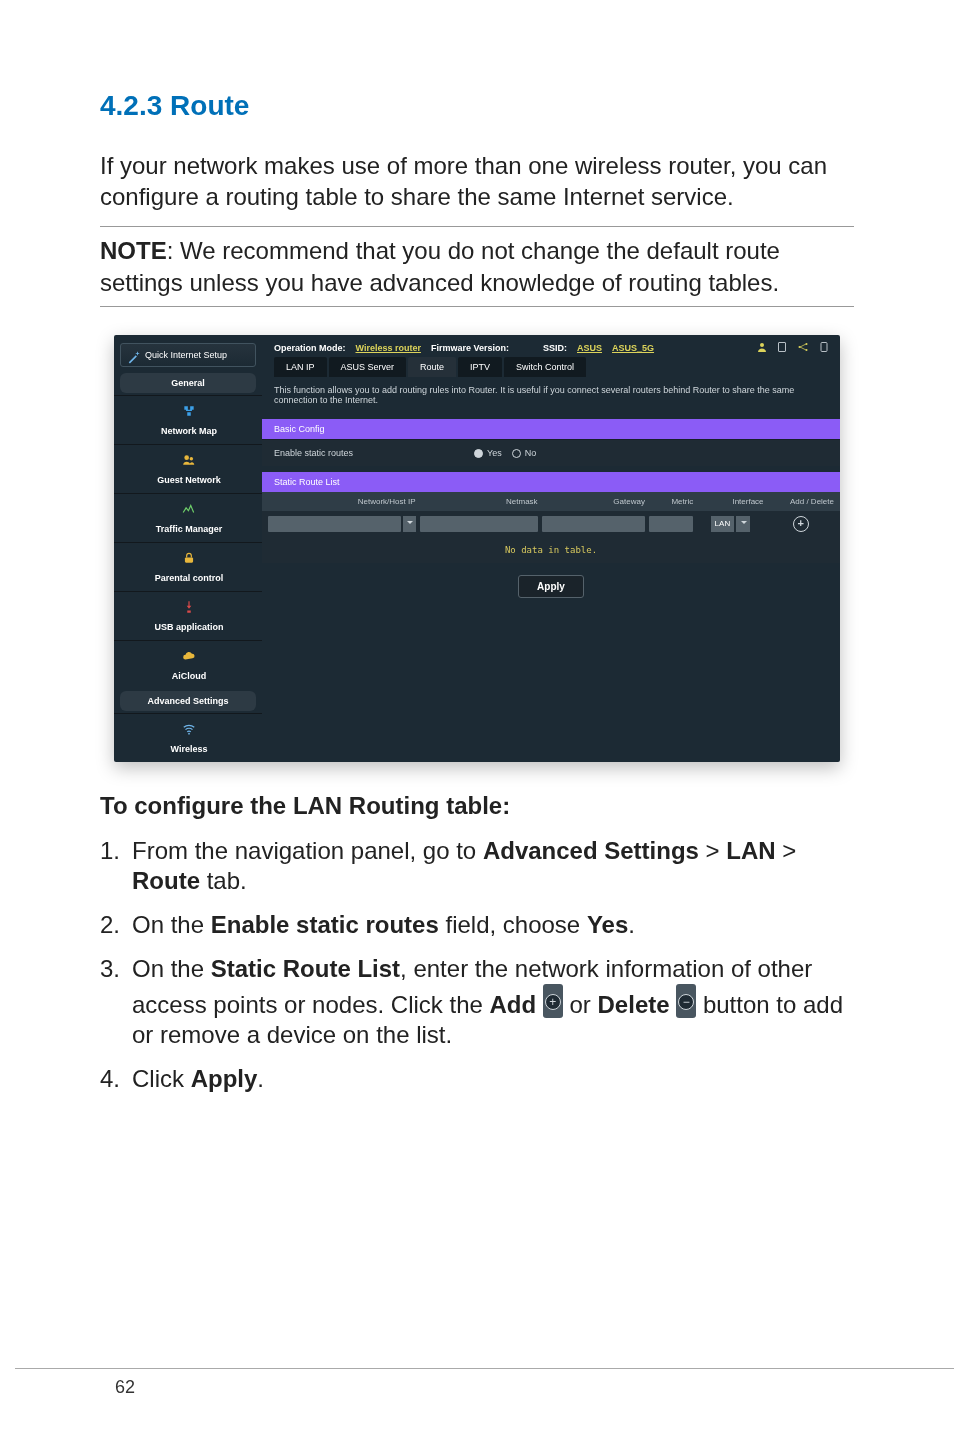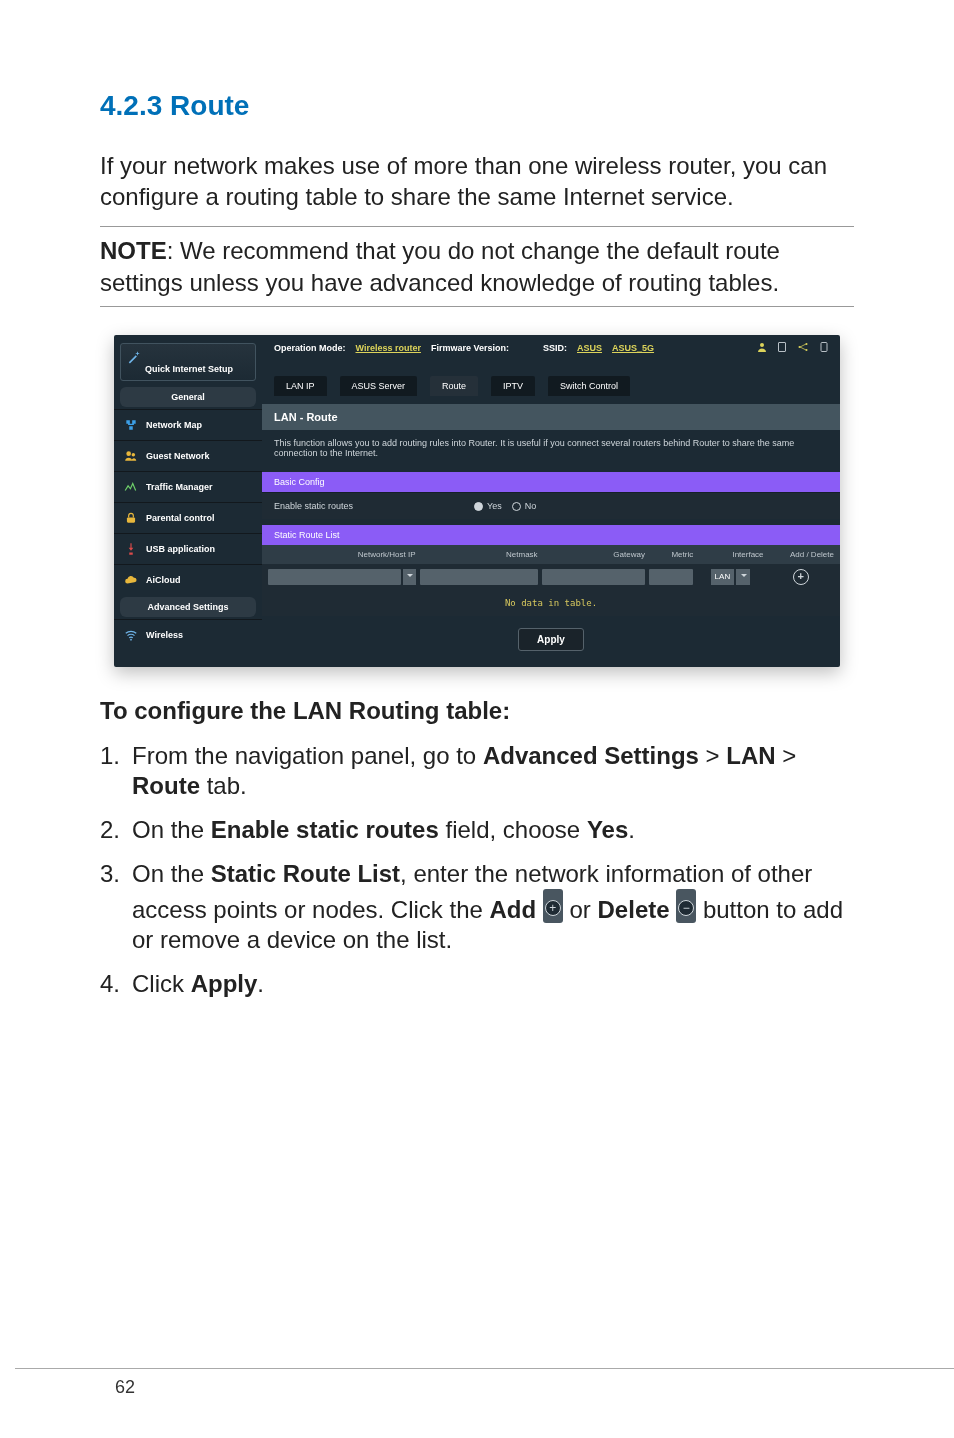--- a/index.html
+++ b/index.html
@@ -73,23 +73,23 @@
   .rs-left {
     width: 148px;
     flex: 0 0 148px;
   }
   .rs-right { flex: 1; padding: 0; }
 
   .qi-box {
     margin: 8px 6px 6px 6px;
     border: 1px solid #41535f;
     border-radius: 3px;
-    padding: 20px 8px 6px 24px;
-    color: #fff;
-    font-weight: bold;
+    padding: 6px 8px 6px 24px;
+    color: #fff;
+    font-weight: normal;
     position: relative;
     background: linear-gradient(#26333d,#1c2a34);
   }
   .qi-box svg { position: absolute; left: 6px; top: 6px; }
 
   .side-sep {
     background: #2d3a44;
     color: #fff;
     text-align: center;
     font-weight: bold;
@@ -100,20 +100,21 @@
   }
   .side-item {
     display: flex;
     align-items: center;
     gap: 8px;
     padding: 8px 8px 8px 10px;
     color: #fff;
     font-weight: bold;
     font-size: 9px;
     border-top: 1px solid #12181d;
+    flex-direction: column;
   }
   .side-item svg { flex:0 0 14px; }
 
   .top-line {
     display: flex;
     align-items: center;
     gap: 10px;
     padding: 8px 12px 4px 12px;
     font-size: 9px;
     color: #fff;
@@ -122,23 +123,23 @@
   .top-line .tlabel { font-weight: bold; }
   .top-line .ylink { color: #dcd35a; text-decoration: underline; font-weight: bold; }
   .top-icons {
     position: absolute; right: 10px; top: 6px;
     display: flex; gap: 8px; align-items: center;
     color: #dcd35a;
   }
 
   .tabs {
     display: flex;
-    gap: 13px;
+    gap: 2px;
     padding: 0 0 0 12px;
-    margin-top: 19px;
+    margin-top: 0;
   }
   .tab {
     background: #111a20;
     color: #fff;
     padding: 5px 12px;
     font-size: 9px;
     border-radius: 2px 2px 0 0;
   }
   .tab.active { background: #253039; }
 
@@ -351,21 +352,20 @@
         </div>
 
         <div class="tabs">
           <div class="tab">LAN IP</div>
           <div class="tab">ASUS Server</div>
           <div class="tab active">Route</div>
           <div class="tab">IPTV</div>
           <div class="tab">Switch Control</div>
         </div>
 
-        <div class="panel-title">LAN - Route</div>
         <div class="panel-desc">This function allows you to add routing rules into Router. It is useful if you connect several routers behind Router to share the same connection to the Internet.</div>
 
         <div class="section-bar">Basic Config</div>
         <div class="cfg-row">
           <div class="cfg-label">Enable static routes</div>
           <div>
             <span class="radio-dot on"></span><span>Yes</span>
             &nbsp;&nbsp;
             <span class="radio-dot"></span><span>No</span>
           </div>

